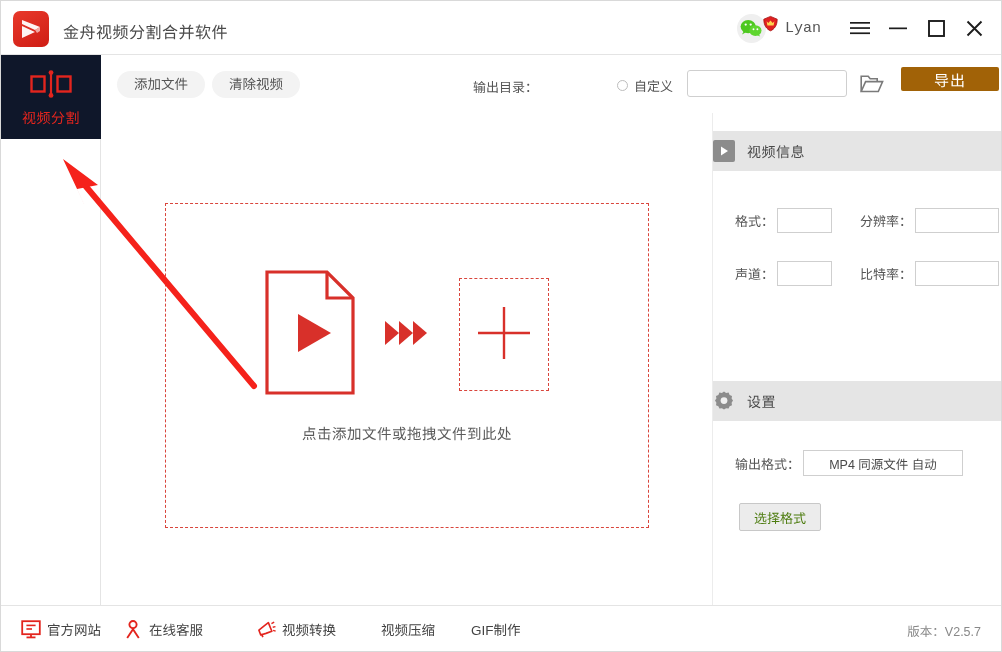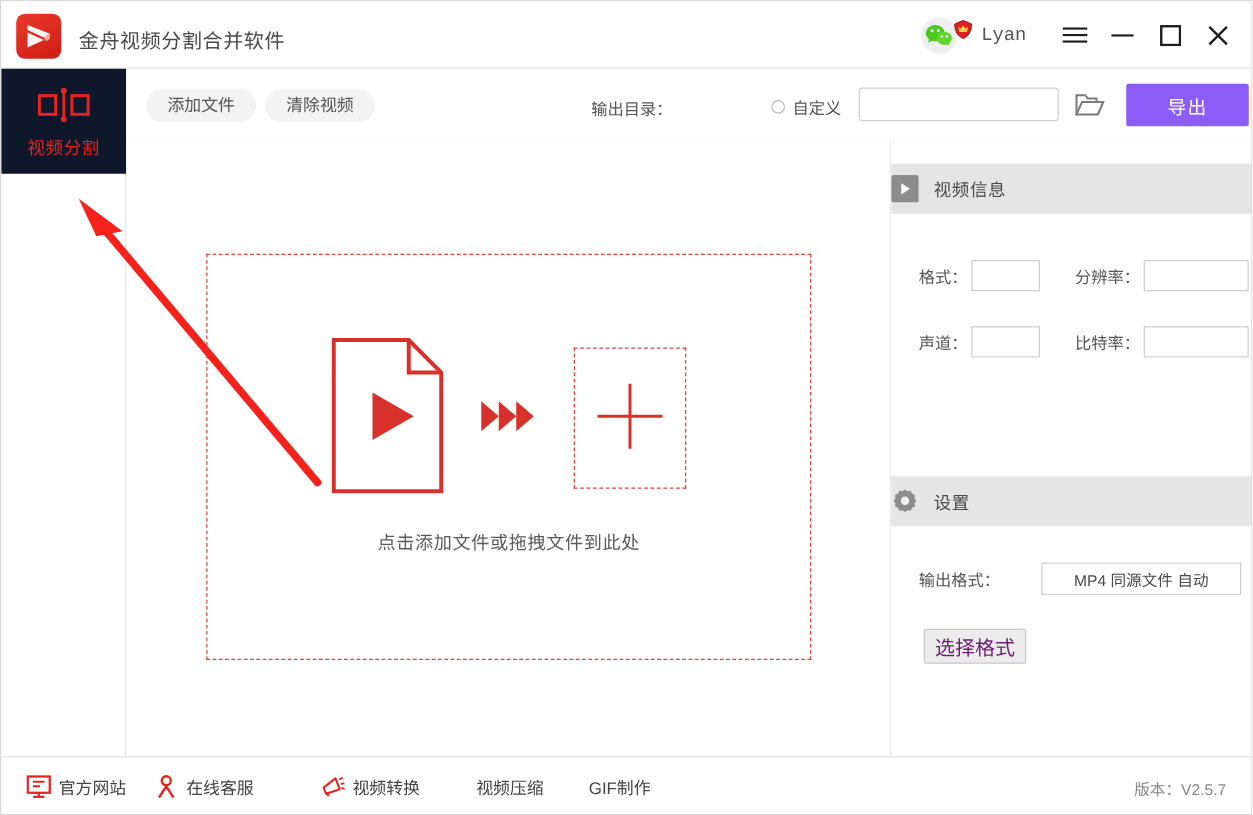--- a/index.html
+++ b/index.html
@@ -216,22 +216,22 @@
   .folder-btn {
     position: absolute;
     left: 758px; top: 16px;
     width: 26px; height: 24px;
     display: flex; align-items: center; justify-content: center;
     cursor: pointer;
   }
   .export-btn {
     position: absolute;
     left: 800px; top: 12px;
-    width: 98px; height: 34px;
-    background: #8b5cf6;
+    width: 98px; height: 24px;
+    background: #a16207;
     color: #fff;
     font-size: 15px;
     border: none;
     border-radius: 2px;
     cursor: pointer;
     font-family: inherit;
     letter-spacing: 1px;
   }
 
   
@@ -336,21 +336,20 @@
     outline: none;
   }
   .w-small { width: 55px; }
   .w-med   { width: 84px; }
 
   .outfmt-row {
     position: absolute;
     top: 337px; left: 22px;
     display: flex;
     align-items: center;
-    gap: 30px;
   }
   .outfmt-row .flabel {
     font-size: 13px; color: #555;
     margin-right: 3px;
     white-space: nowrap;
   }
   .outfmt-value {
     width: 160px; height: 26px;
     border: 1px solid #cfcfcf;
     background: #fff;
@@ -363,22 +362,22 @@
     font-family: inherit;
     white-space: nowrap;
   }
   .choose-fmt {
     position: absolute;
     top: 390px; left: 26px;
     width: 82px; height: 28px;
     background: #ececec;
     border: 1px solid #c8c8c8;
     border-radius: 2px;
-    font-size: 16px;
-    color: #701a75;
+    font-size: 13px;
+    color: #4d7c0f;
     cursor: pointer;
     font-family: inherit;
   }
 
   
   .bottombar {
     position: absolute;
     left: 0; bottom: 0;
     width: 1000px;
     height: 46px;

